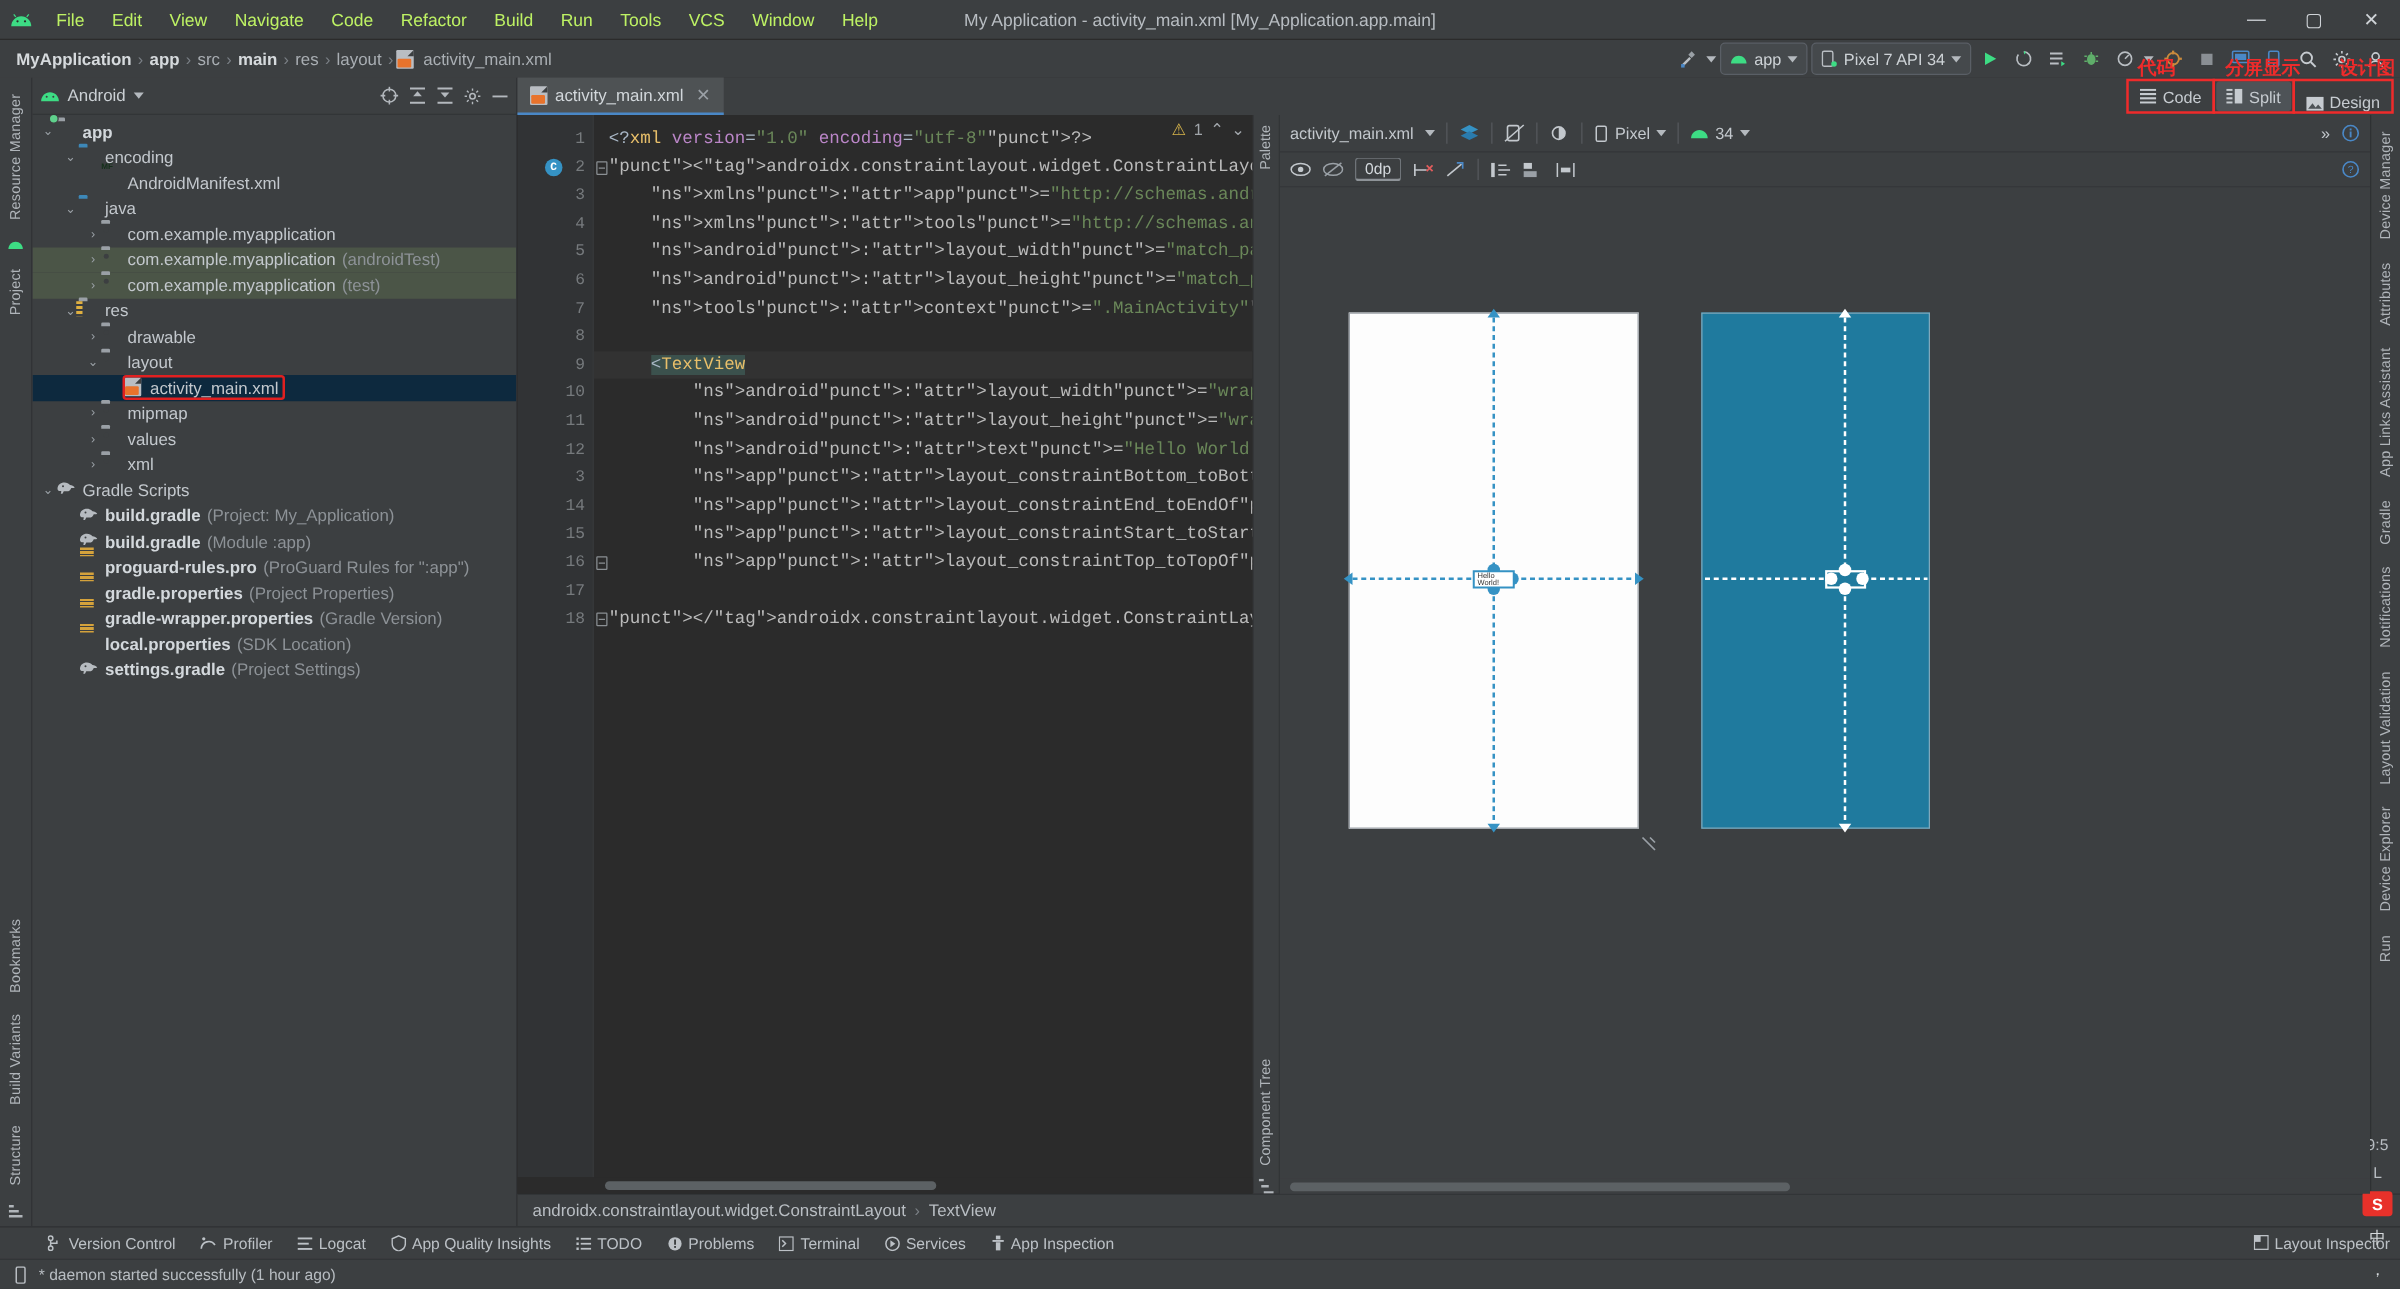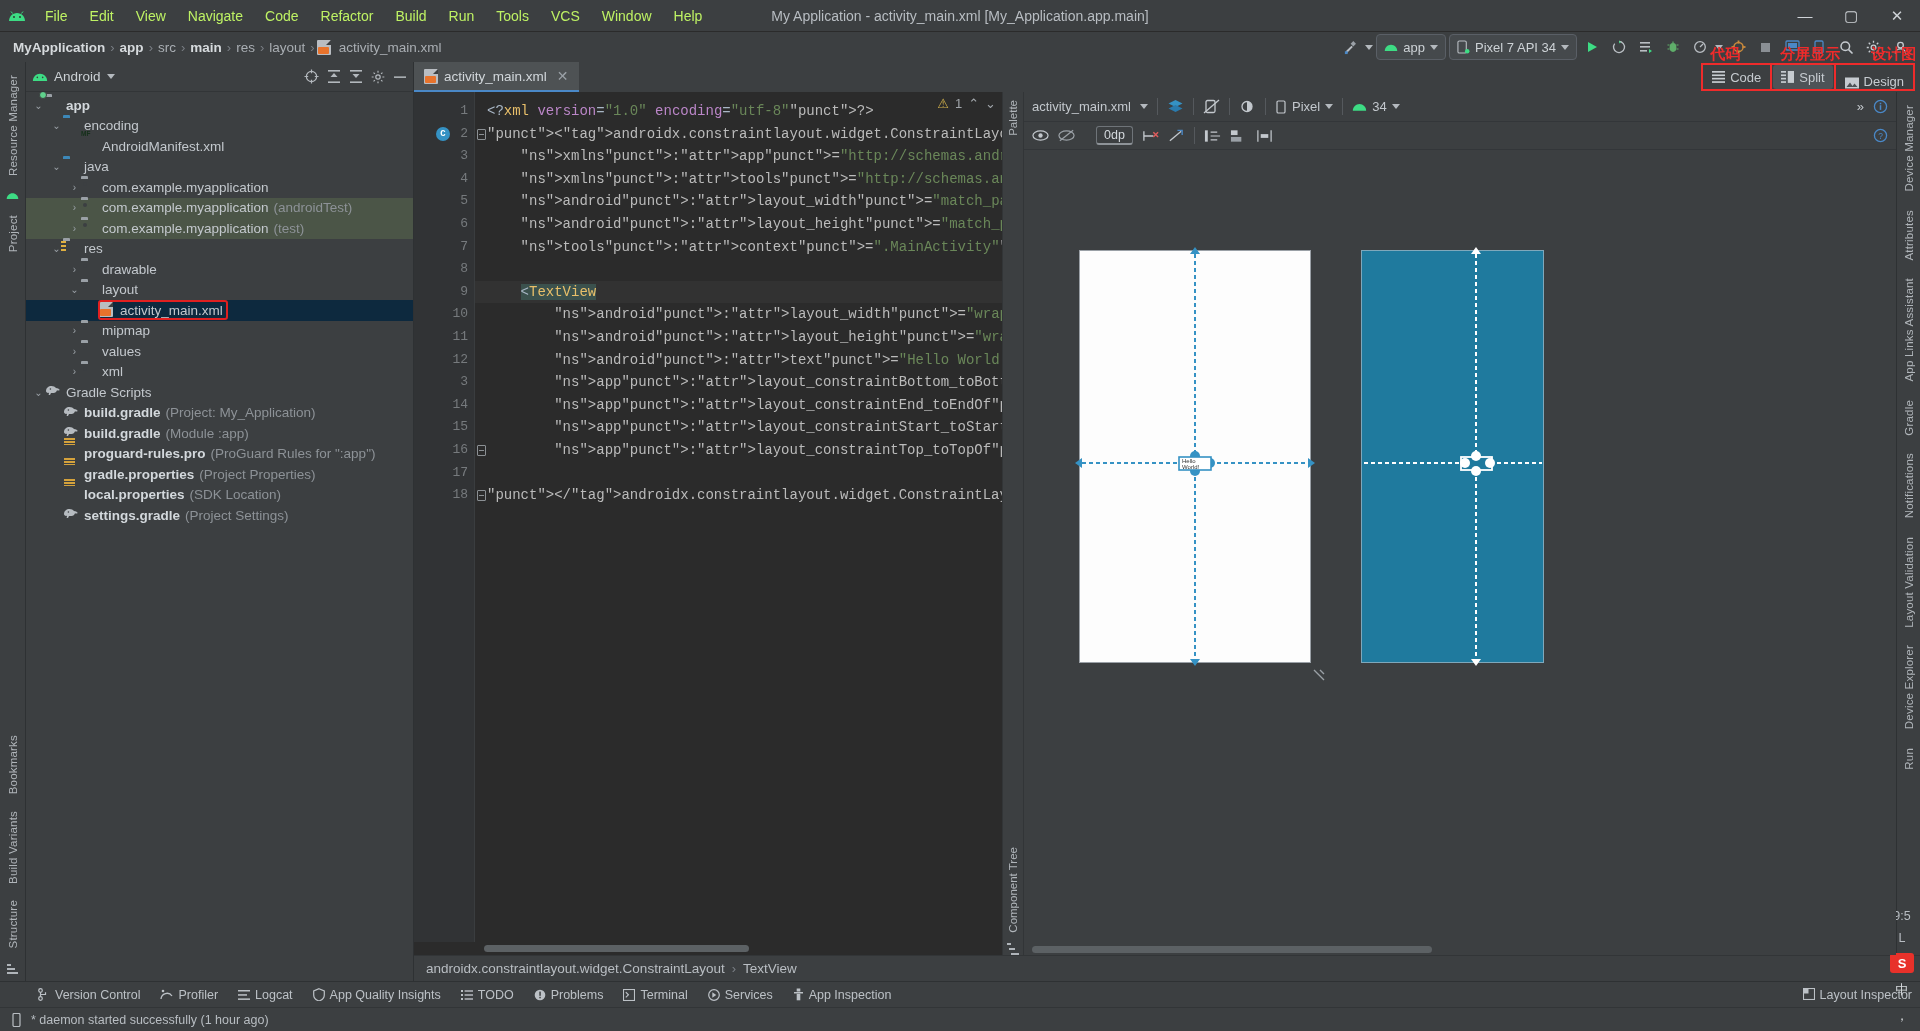--- a/index.html
+++ b/index.html
@@ -206,21 +206,20 @@
     border-bottom: 1px solid #333639; font-size: 13px; color: #c3c8cd;
   }
   .vsep { width: 1px; height: 17px; background: #55595d; }
   .dtool2 {
     height: 28px; display: flex; align-items: center; gap: 9px; padding: 0 8px; flex: 0 0 28px;
     border-bottom: 1px solid #333639; font-size: 12.5px; color: #c3c8cd;
   }
   .dp-chip {
     border: 1px solid #6f7479; border-radius: 3px; padding: 1px 7px; font-size: 12.5px; color: #d4d9dd;
     border-bottom: 2px solid #8e9398;
-    margin-left: 12px;
   }
   .canvas { flex: 1; position: relative; background: #3c3f41; overflow: hidden; }
   .phone {
     position: absolute; background: #fdfdfd; border: 1px solid #9aa0a6;
   }
   .phone.blue { background: #1f7a9e; border-color: #7fa8bb; }
   .canvas-hscroll { height: 12px; position: relative; flex: 0 0 12px; background:#3c3f41; }
   .canvas-hscroll i { position: absolute; left: 8px; top: 3px; height: 7px; width: 400px; background: #5c6164; border-radius: 4px; display: block; }
 
   
@@ -590,20 +589,26 @@
           </div>
           <div class="node" style="padding-left: 24px;">
             <span class="arrow"></span>
             <span class="ico"><span class="prop-ico"></span></span>
             <span class="nlabel bold">gradle.properties</span>
             <span class="nmuted">(Project Properties)</span>
           </div>
           <div class="node" style="padding-left: 24px;">
             <span class="arrow"></span>
             <span class="ico"><span class="prop-ico"></span></span>
+            <span class="nlabel bold">gradle-wrapper.properties</span>
+            <span class="nmuted">(Gradle Version)</span>
+          </div>
+          <div class="node" style="padding-left: 24px;">
+            <span class="arrow"></span>
+            <span class="ico"><span class="prop-ico"></span></span>
             <span class="nlabel bold">local.properties</span>
             <span class="nmuted">(SDK Location)</span>
           </div>
           <div class="node" style="padding-left: 24px;">
             <span class="arrow"></span>
             <span class="ico"><span class="gradle-ico"><svg width="16" height="12" viewBox="0 0 16 12">
                   <path d="M1 7c0-3 2.5-5 5.5-5 2 0 3.5.8 4.5 2 1.5 0 3 .7 3.8 2-1 .6-2 .6-2.8.3-.4 1.6-1.8 2.7-3.5 2.7H6c-.5 1.3-1 2-1 2H3.6s.4-1 .4-2.2C2.2 9.2 1 8.3 1 7z" fill="#b6bbc0"></path>
                   <circle cx="5.4" cy="5" r=".8" fill="#3c3f41"></circle>
                 </svg></span></span>
             <span class="nlabel bold">settings.gradle</span>

